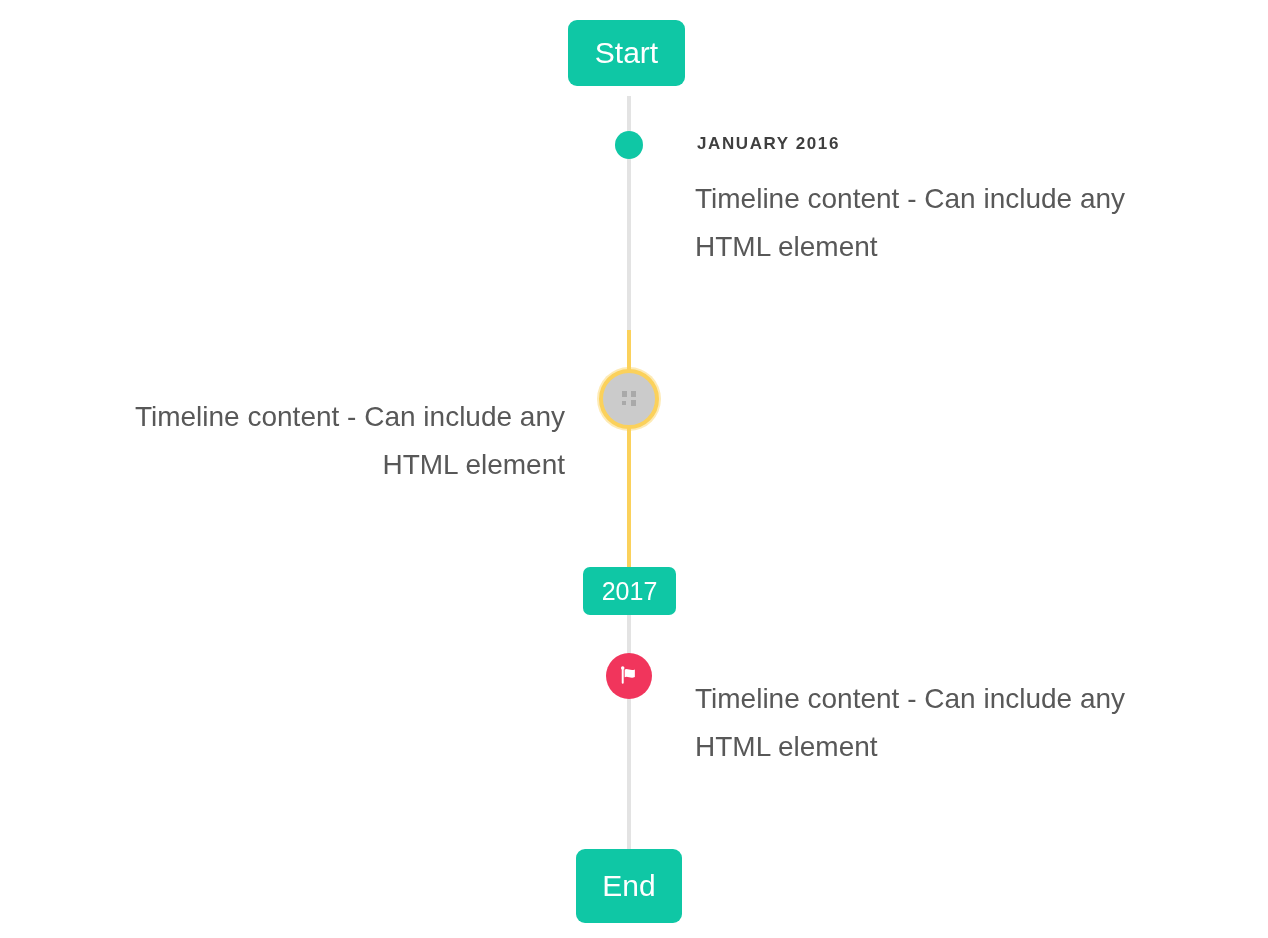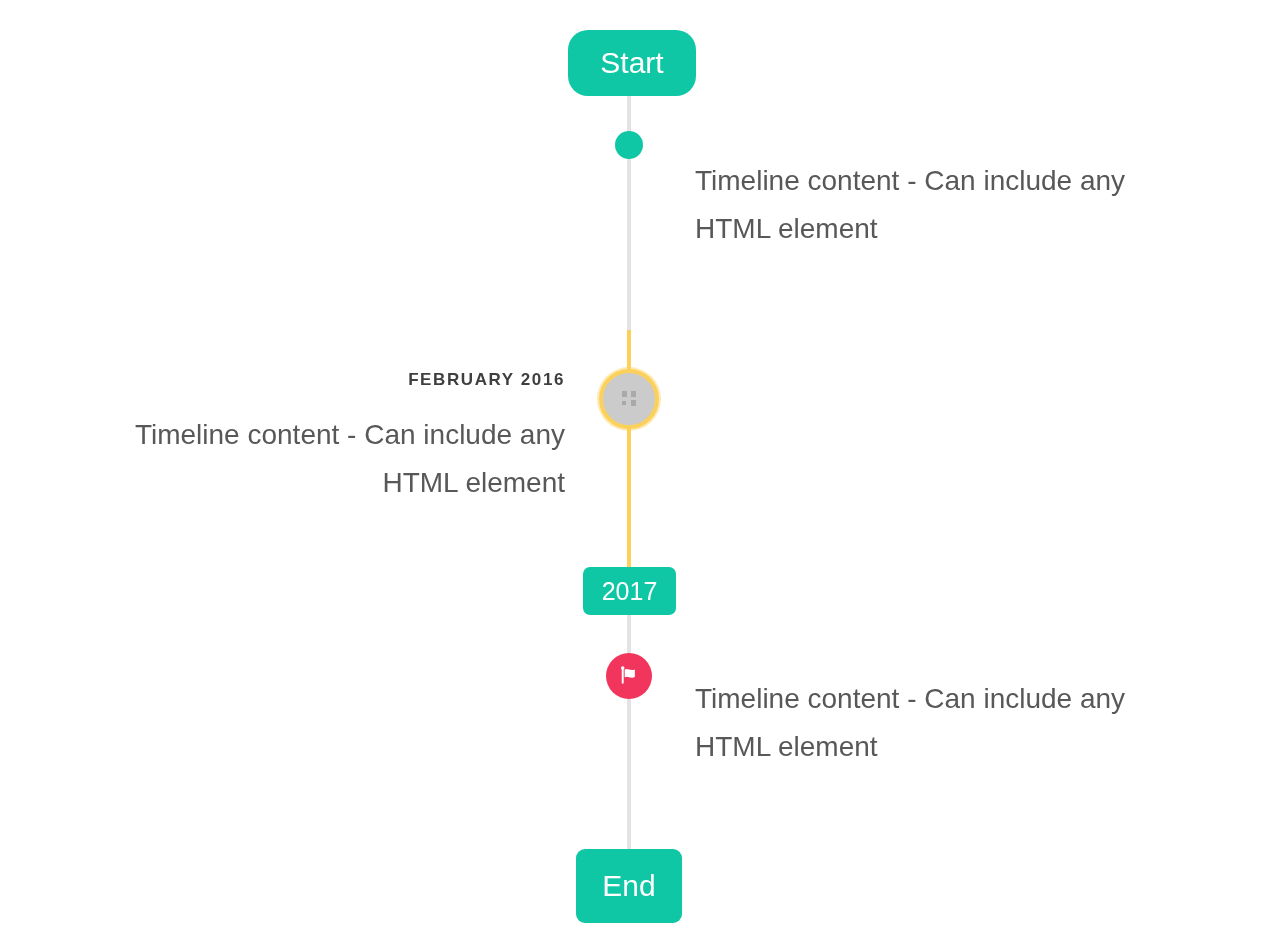--- a/index.html
+++ b/index.html
@@ -19,21 +19,21 @@
 
   
   .line{position:absolute;left:627px;width:4px;background:var(--line-gray);z-index:1;}
   .line-main{top:96px;height:753px;}
   .line-highlight{position:absolute;left:627px;width:4px;top:330px;height:237px;
     background:var(--highlight-yellow);z-index:2;}
 
   
   .badge{position:absolute;display:flex;align-items:center;justify-content:center;
     background:var(--accent-teal);color:var(--badge-text);z-index:3;}
-  .badge-start{left:568px;top:30px;width:128px;height:66px;border-radius:20px;font-size:30px;}
+  .badge-start{left:568px;top:20px;width:117px;height:66px;border-radius:9px;font-size:30px;}
   .badge-year{left:583px;top:567px;width:93px;height:48px;border-radius:7px;font-size:25px;}
   .badge-end{left:576px;top:849px;width:106px;height:74px;border-radius:9px;font-size:30px;}
 
   
   .marker{position:absolute;z-index:3;border-radius:50%;}
   .marker-dot{left:615px;top:131px;width:28px;height:28px;background:var(--accent-teal);}
   .marker-image{left:599px;top:369px;width:60px;height:60px;background:var(--disc-gray);
     border:4px solid var(--highlight-yellow);
     box-shadow:0 0 0 2px rgba(251,209,91,.45);
     display:flex;align-items:center;justify-content:center;}
@@ -64,36 +64,36 @@
 
 <div class="stage">
 
   <div class="line line-main"></div>
   <div class="line-highlight"></div>
 
   <div class="badge badge-start">Start</div>
 
   <div class="marker marker-dot"></div>
   <div class="entry entry-right e-jan">
+    <div class="entry-title">JANUARY 2016</div>
     <div class="entry-content">
       <div>Timeline content - Can include any</div>
       <div>HTML element</div>
     </div>
   </div>
 
   <div class="marker marker-image">
     <div class="broken">
       <span class="b1"></span>
         <span class="b2"></span>
         <span class="b3"></span>
         <span class="b4"></span>
     </div>
   </div>
   <div class="entry entry-left e-feb">
-    <div class="entry-title">FEBRUARY 2016</div>
     <div class="entry-content">
       <div>Timeline content - Can include any</div>
       <div>HTML element</div>
     </div>
   </div>
 
   <div class="badge badge-year">2017</div>
 
   <div class="marker marker-flag">
     <svg width="26" height="26" viewBox="0 0 24 24" aria-hidden="true">

